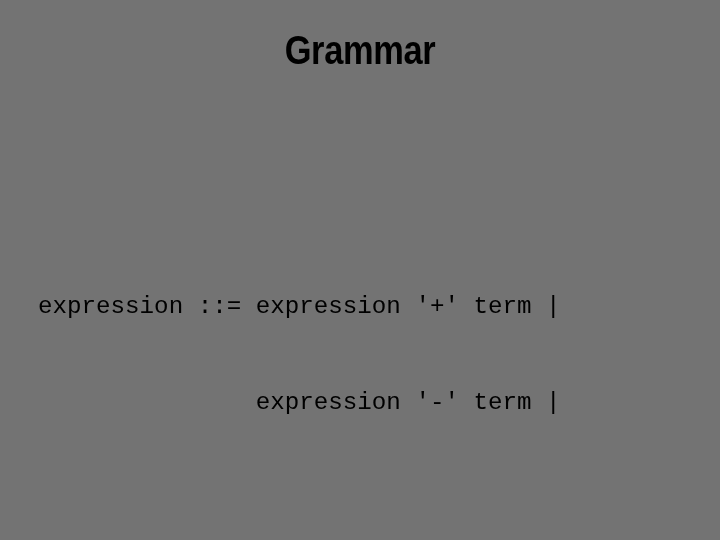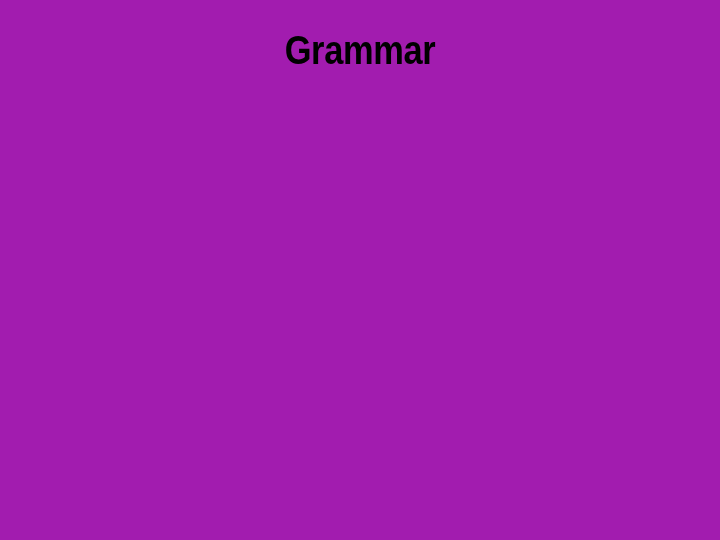--- a/index.html
+++ b/index.html
@@ -18,21 +18,21 @@
     color: #000000;
     -webkit-font-smoothing: none;
   }
 
   .slide {
     position: absolute;
     left: 0;
     top: 0;
     width: 720px;
     height: 540px;
-    background: #a21caf;
+    background: #737373;
   }
 
   
   .slide-title {
     position: absolute;
     left: 0;
     top: 28px;
     width: 720px;
     text-align: center;
     font-family: "Liberation Sans Narrow", "Liberation Sans", sans-serif;
@@ -76,20 +76,22 @@
 <body>
 
 <div class="slide">
 
   <div class="slide-title">Grammar</div>
 
   <div class="grammar-block">
 
     
     <div class="rule">
+      <span class="rule-line">expression ::= expression '+' term |</span>
+      <span class="rule-line">               expression '-' term |</span>
     </div>
 
     
 
     
     
 
     
 
     

